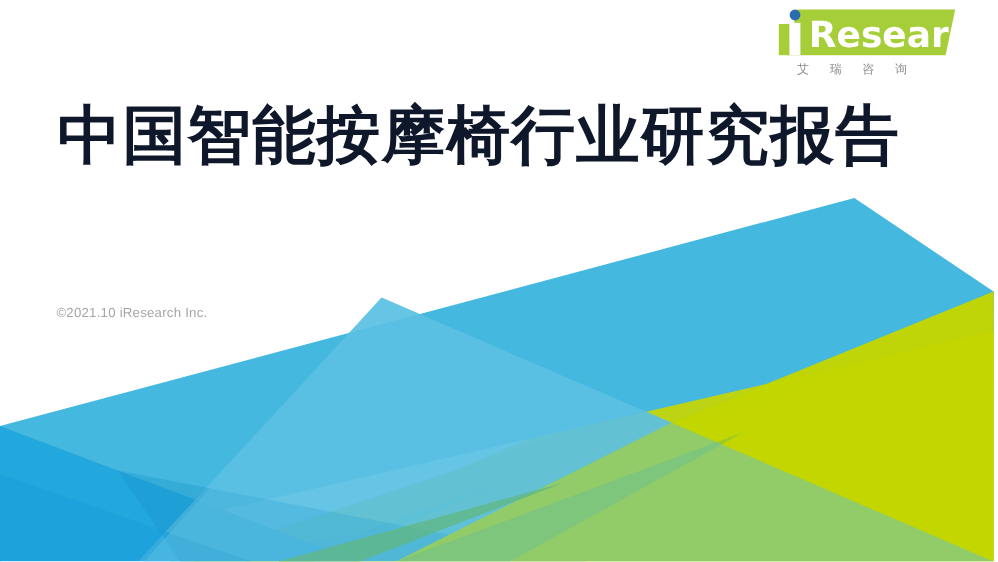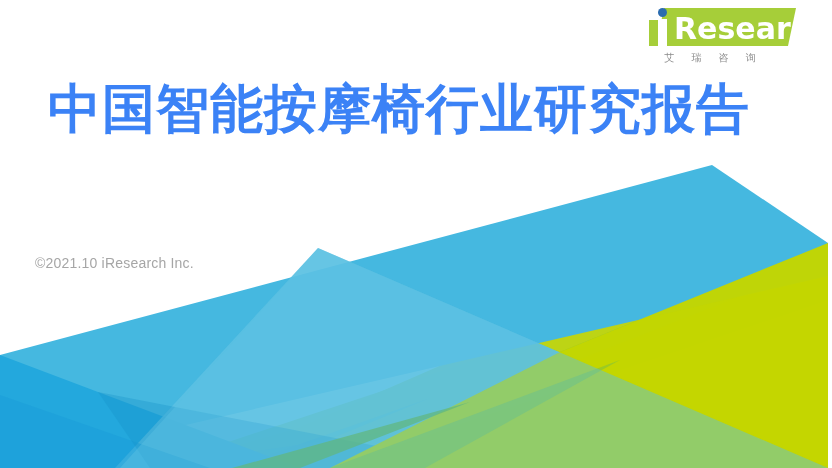--- a/index.html
+++ b/index.html
@@ -48,32 +48,32 @@
   }
 
   
   #title {
     position:absolute;
     left:48px; top:84px;
     z-index:5;
     font-size:53px;
     line-height:1.12;
     font-weight:bold;
-    color:#3b82f6;
+    color:#0f172a;
     letter-spacing:1px;
     white-space:nowrap;
-    font-family:Liberation Mono, monospace;
+    font-family:Liberation Sans, sans-serif;
   }
 
   
   #copyright {
     position:absolute;
-    left:35px; top:255px;
+    left:47px; top:255px;
     z-index:5;
-    font-size:14px;
+    font-size:11px;
     color:#a6a6a6;
     letter-spacing:.2px;
     white-space:nowrap;
   }
 </style>
 </head>
 <body>
 
 <div id="slide">
 

